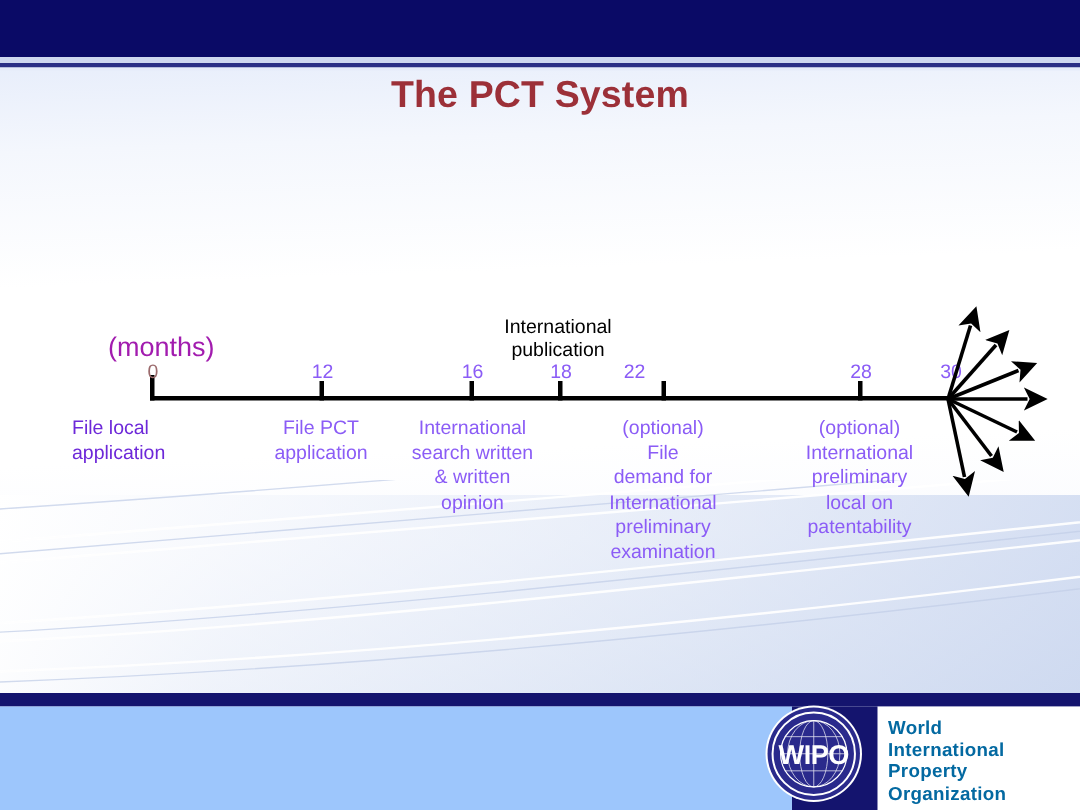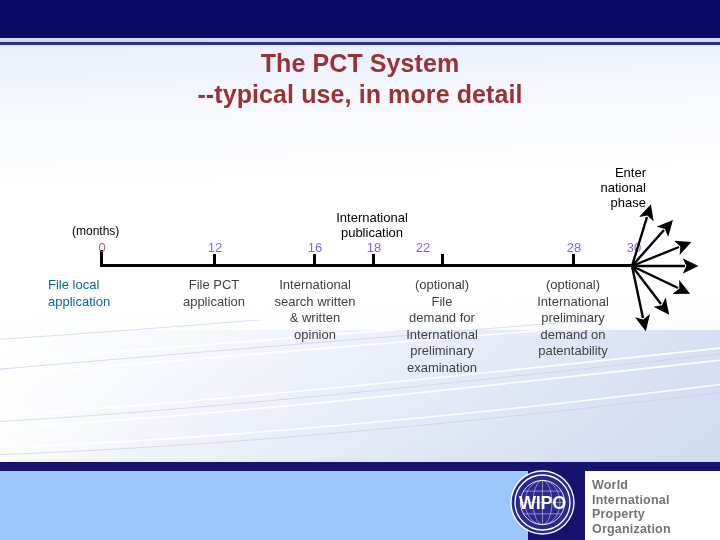--- a/index.html
+++ b/index.html
@@ -103,41 +103,41 @@
     font-size: 13px;
     color: #8b5cf6;
     text-align: center;
     line-height: 14px;
     white-space: nowrap;
   }
   .tick-label.accent { color: #9b6a6c; }
 
   .months-label {
     position: absolute;
-    font-size: 12px;
-    color: #000000;
+    font-size: 18px;
+    color: #a21caf;
     line-height: 14px;
     white-space: nowrap;
   }
 
   .above-label {
     position: absolute;
     font-size: 13px;
     color: #000000;
     text-align: center;
     line-height: 15px;
   }
   .below-label {
     position: absolute;
     font-size: 13px;
-    color: #404040;
+    color: #8b5cf6;
     text-align: center;
     line-height: 16.5px;
   }
-  .below-label.accent { color: #0369a1; }
+  .below-label.accent { color: #6d28d9; }
 
   .fan { position: absolute; left: 600px; top: 200px; }
 
   
   .bottom-navy-rule {
     position: absolute;
     left: 0; top: 462px; width: 720px; height: 9px;
     background: #14146e;
   }
   .bottom-blue {
@@ -156,21 +156,21 @@
     background: #ffffff;
   }
   .wipo-seal {
     position: absolute;
     left: 509px; top: 469px;
     width: 67px; height: 67px;
   }
   .wipo-text {
     position: absolute;
     left: 592px; top: 478px;
-    color: #737373;
+    color: #0369a1;
     font-weight: bold;
     font-size: 12.5px;
     line-height: 14.5px;
     letter-spacing: 0.2px;
   }
   .wipo-line { display: block; white-space: nowrap; }
 </style>
 </head>
 <body>
 
@@ -195,21 +195,20 @@
     </g>
   </svg>
 
   <div class="top-band"></div>
   <div class="top-rule-light"></div>
   <div class="top-rule-navy"></div>
   <div class="top-rule-pale"></div>
 
   <div class="title">
     <span class="title-line">The PCT System</span>
-    <span class="title-line">--typical use, in more detail</span>
   </div>
 
   <div class="axis-line"></div>
 
   <div class="tick" style="left:100px; top:250px; height:17px;"></div>
   <div class="tick" style="left:213px; top:254px; height:13px;"></div>
   <div class="tick" style="left:313px; top:254px; height:13px;"></div>
   <div class="tick" style="left:372px; top:254px; height:13px;"></div>
   <div class="tick" style="left:441px; top:254px; height:13px;"></div>
   <div class="tick" style="left:572px; top:254px; height:13px;"></div>
@@ -222,25 +221,20 @@
   <div class="tick-label" style="left:354px; top:241px; width:40px;">18</div>
   <div class="tick-label" style="left:403px; top:241px; width:40px;">22</div>
   <div class="tick-label" style="left:554px; top:241px; width:40px;">28</div>
   <div class="tick-label" style="left:614px; top:241px; width:40px;">30</div>
 
   <div class="above-label" style="left:312px; top:210px; width:120px;">
     <span>International</span><br>
     <span>publication</span>
   </div>
 
-  <div class="above-label" style="left:565px; top:165px; width:81px; text-align:right;">
-    <span>Enter</span><br>
-    <span>national</span><br>
-    <span>phase</span>
-  </div>
 
   <div class="below-label accent" style="left:48px; top:277px; width:112px; text-align:left;">
     <span>File local</span><br>
     <span>application</span>
   </div>
 
   <div class="below-label" style="left:158px; top:277px; width:112px;">
     <span>File PCT</span><br>
     <span>application</span>
   </div>
@@ -258,21 +252,21 @@
     <span>demand for</span><br>
     <span>International</span><br>
     <span>preliminary</span><br>
     <span>examination</span>
   </div>
 
   <div class="below-label" style="left:512px; top:277px; width:122px;">
     <span>(optional)</span><br>
     <span>International</span><br>
     <span>preliminary</span><br>
-    <span>demand on</span><br>
+    <span>local on</span><br>
     <span>patentability</span>
   </div>
 
   <svg class="fan" width="120" height="140" viewBox="0 0 120 140">
     <defs>
       <marker id="ah" markerWidth="7" markerHeight="7" refX="1" refY="3.2" orient="auto" markerUnits="strokeWidth">
         <path d="M0,0 L6.6,3.2 L0,6.4 L1.6,3.2 z" fill="#000000"></path>
       </marker>
     </defs>
     <g stroke="#000000" stroke-width="2.4" marker-end="url(#ah)" fill="none">

